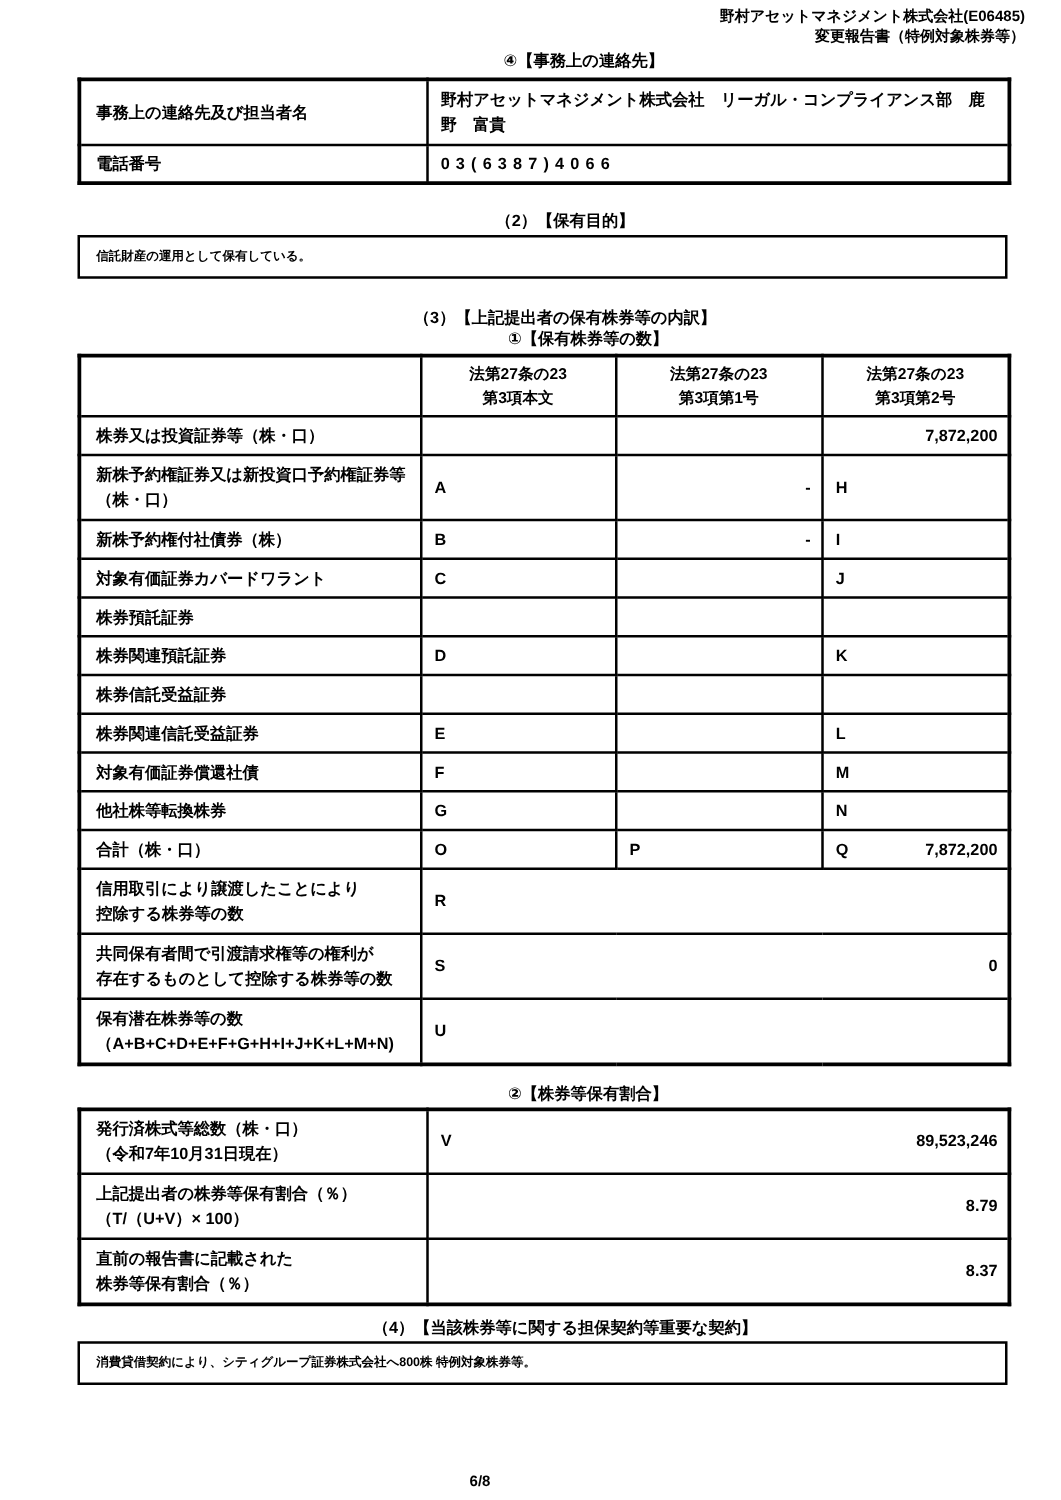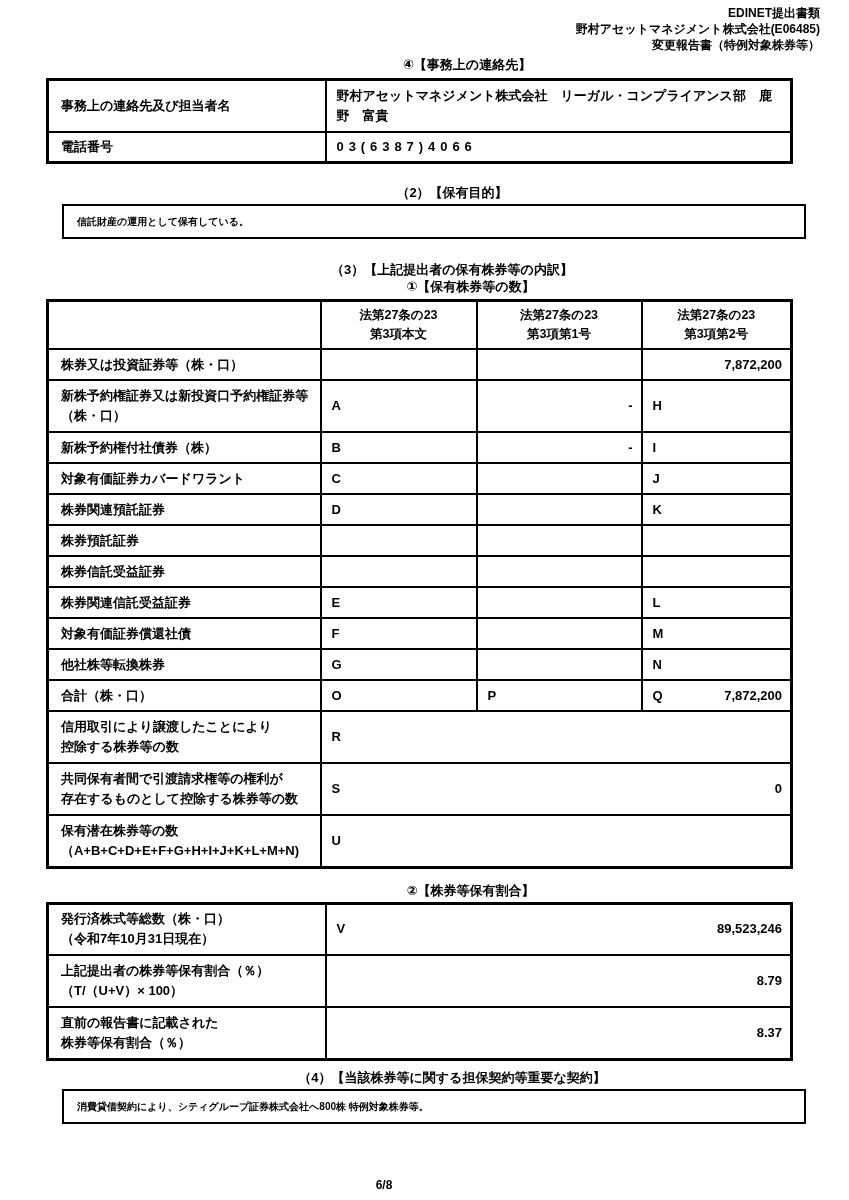--- a/index.html
+++ b/index.html
@@ -12,21 +12,21 @@
   }
   .page { position: relative; width: 849px; height: 1200px; overflow: hidden; }
 
   .doc-header { text-align: right; padding: 5px 29px 0 0; font-size: 12px; line-height: 16px; }
 
   .h-sec { font-size: 13px; line-height: 17px; text-align: center; }
   .h-contact { margin: 3px 0 5px 85px; }
   .h-paren { margin-left: 55px; }
   .h-circ { margin-left: 92px; }
 
-  table { border-collapse: collapse; table-layout: fixed; margin-left: 46px; width: 744px; border: 3px solid #000; }
+  table { border-collapse: collapse; table-layout: fixed; margin-left: 62px; width: 744px; border: 3px solid #000; }
   td { border: 2px solid #000; vertical-align: middle; font-size: 13px; line-height: 20px; padding: 4px 8px 4px 12px; overflow: hidden; }
 
   .label-cell { text-align: left; }
   .flexcell { display: flex; justify-content: space-between; align-items: flex-start; }
   .flexcell .lft { padding-left: 0; }
   .flexcell .rgt { text-align: right; }
   .cell-pad0 { padding: 4px 8px 4px 10px; }
 
   .t-contact .vcell { padding-left: 10px; }
   .phone { letter-spacing: 0.38em; }
@@ -46,21 +46,20 @@
   .mt8  { margin-top: 8px; }
   .mt4  { margin-top: 4px; }
   .mt3  { margin-top: 3px; }
 </style>
 </head>
 <body>
 
 <div class="page">
 
   <div class="doc-header">
-    <div>EDINET提出書類</div>
     <div>野村アセットマネジメント株式会社(E06485)</div>
     <div>変更報告書（特例対象株券等）</div>
   </div>
 
   <div class="h-sec h-contact">④【事務上の連絡先】</div>
   <table class="t-contact">
     <colgroup>
         <col style="width:278px">
         <col style="width:466px">
       </colgroup>
@@ -188,41 +187,41 @@
           </td>
       <td class="cell-pad0">
             <div class="flexcell">
               <span class="lft">J</span>
               <span class="rgt"></span>
             </div>
           </td>
     </tr>
 
     <tr class="r-s">
+      <td class="label-cell">株券預託証券</td>
+      <td class="cell-pad0"></td>
+      <td class="cell-pad0"></td>
+      <td class="cell-pad0"></td>
+    </tr>
+
+    <tr class="r-s">
       <td class="label-cell">株券関連預託証券</td>
       <td class="cell-pad0">
             <div class="flexcell">
               <span class="lft">D</span>
               <span class="rgt"></span>
             </div>
           </td>
       <td class="cell-pad0"></td>
       <td class="cell-pad0">
             <div class="flexcell">
               <span class="lft">K</span>
               <span class="rgt"></span>
             </div>
           </td>
-    </tr>
-
-    <tr class="r-s">
-      <td class="label-cell">株券預託証券</td>
-      <td class="cell-pad0"></td>
-      <td class="cell-pad0"></td>
-      <td class="cell-pad0"></td>
     </tr>
 
     <tr class="r-s">
       <td class="label-cell">株券信託受益証券</td>
       <td class="cell-pad0"></td>
       <td class="cell-pad0"></td>
       <td class="cell-pad0"></td>
     </tr>
 
     <tr class="r-s">

